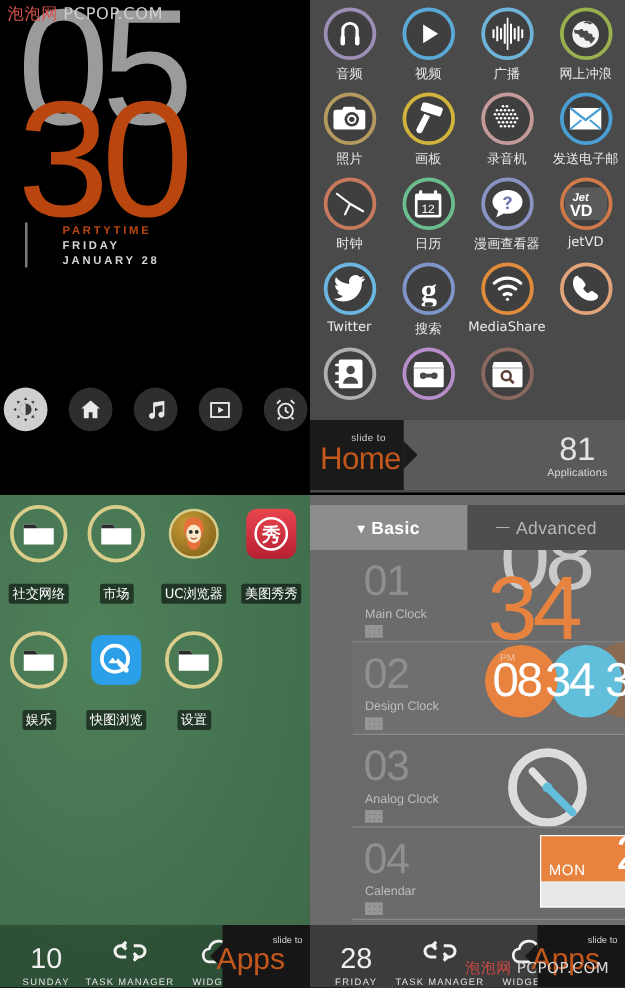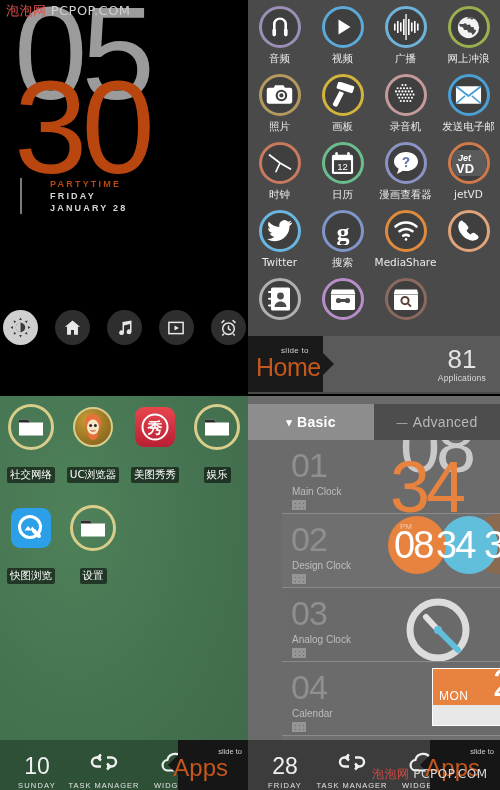--- a/index.html
+++ b/index.html
@@ -513,20 +513,31 @@
             <div class="folder-ring">
               <svg width="26" height="21" viewBox="0 0 26 21" fill="#ffffff">
                 <path d="M1 2.5h9l2.2 3H25v13H1z"></path>
                 <path d="M1 2.5h9l2.2 3H1z" fill="#2b2b2b"></path>
               </svg>
             </div>
           </div>
           <div class="home-label">社交网络</div>
         </div>
         <div class="home-cell">
+          <div class="home-icon">
+            <div class="folder-ring">
+              <svg width="26" height="21" viewBox="0 0 26 21" fill="#ffffff">
+                <path d="M1 2.5h9l2.2 3H25v13H1z"></path>
+                <path d="M1 2.5h9l2.2 3H1z" fill="#2b2b2b"></path>
+              </svg>
+            </div>
+          </div>
+          <div class="home-label">市场</div>
+        </div>
+        <div class="home-cell">
           <div class="home-icon" style="display: flex; align-items: center; justify-content: center;">
             <div class="sq-icon" style="border-radius:50%;background:radial-gradient(circle at 35% 30%,#c79b36,#7a5a16);border:2px solid #d8cd8a;">
               <svg width="26" height="30" viewBox="0 0 26 30">
                 <path d="M13 2c4 0 8 3.2 8 8.6 0 5-3 7.6-3 11.6 0 3-2.2 5.6-5 5.6s-5-2.6-5-5.6c0-4-3-6.6-3-11.6C5 5.2 9 2 13 2z" fill="#e8703a"></path>
                 <ellipse cx="13" cy="15" rx="6" ry="7.4" fill="#f7e6c8"></ellipse>
                 <circle cx="10.6" cy="13.5" r="1.5" fill="#2b2b2b"></circle>
                 <circle cx="15.4" cy="13.5" r="1.5" fill="#2b2b2b"></circle>
                 <path d="M10.5 18.2q2.5 2 5 0" fill="none" stroke="#c0603a" stroke-width="1.2"></path>
               </svg>
             </div>

